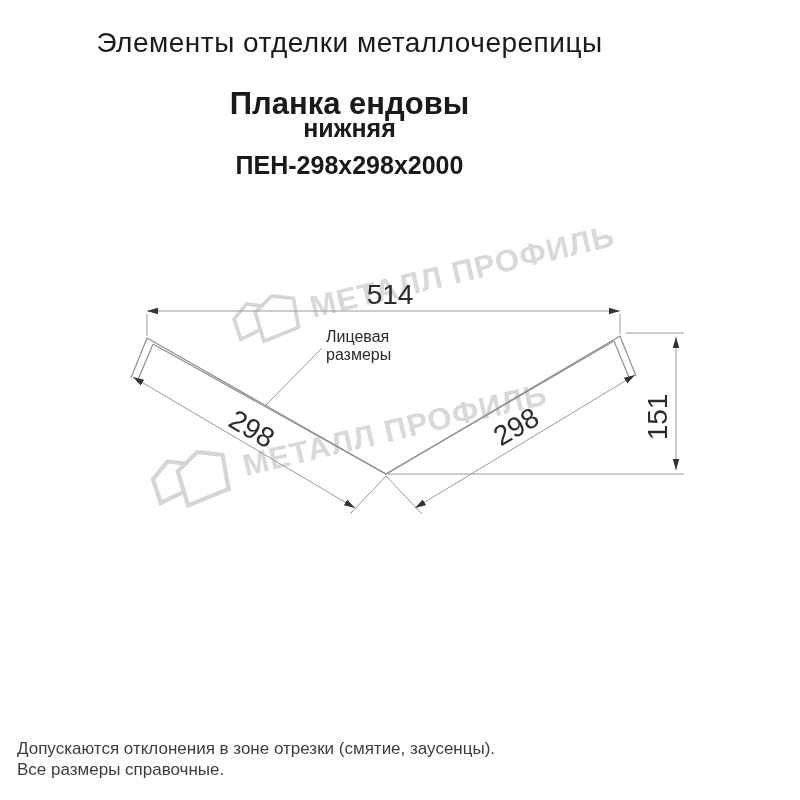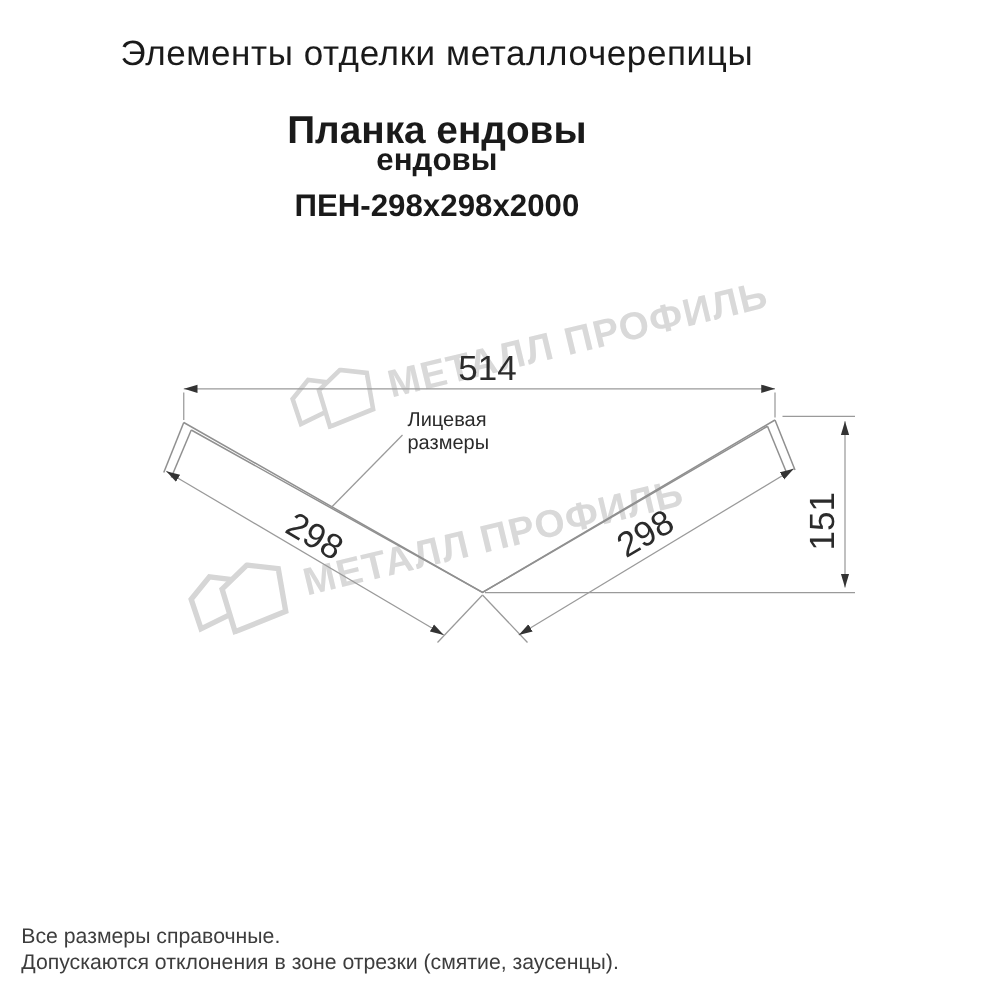--- a/index.html
+++ b/index.html
@@ -43,21 +43,21 @@
     position: absolute; left: 17px; top: 738px; z-index: 2;
     font-size: 17px; line-height: 21px; color: #3d3d3d;
   }
   .dim-label { font-size: 28px; fill: #2b2b2b; }
 </style>
 </head>
 <body>
 
 <div class="hdr page-title">Элементы отделки металлочерепицы</div>
 <div class="hdr subtitle-1">Планка ендовы</div>
-<div class="hdr subtitle-2">ендовы</div>
+<div class="hdr subtitle-2">нижняя</div>
 <div class="hdr product-code">ПЕН-298х298х2000</div>
 
 <div class="watermark" id="wm1">
   <svg width="72" height="46" viewBox="0 0 76 50">
     <polygon points="2,17 19,4 35,10 35,33 4,40" fill="none" stroke="#d6d6d6" stroke-width="4"></polygon>
     <polygon points="26,15 48,2 70,10 68,42 28,48" fill="#ffffff" stroke="#d6d6d6" stroke-width="4"></polygon>
   </svg>
   <span class="wm-text">МЕТАЛЛ ПРОФИЛЬ</span>
 </div>
 
@@ -110,15 +110,15 @@
   <text class="dim-label" x="247" y="437" text-anchor="middle" transform="rotate(30.5 247 437)">298</text>
   <text class="dim-label" x="521" y="435" text-anchor="middle" transform="rotate(-30.5 521 435)">298</text>
 </svg>
 
 <div class="face-label">
   <div>Лицевая</div>
   <div>размеры</div>
 </div>
 
 <div class="footer-notes">
+  <div>Допускаются отклонения в зоне отрезки (смятие, заусенцы).</div>
   <div>Все размеры справочные.</div>
-  <div>Допускаются отклонения в зоне отрезки (смятие, заусенцы).</div>
 </div>
 
 </body></html>

